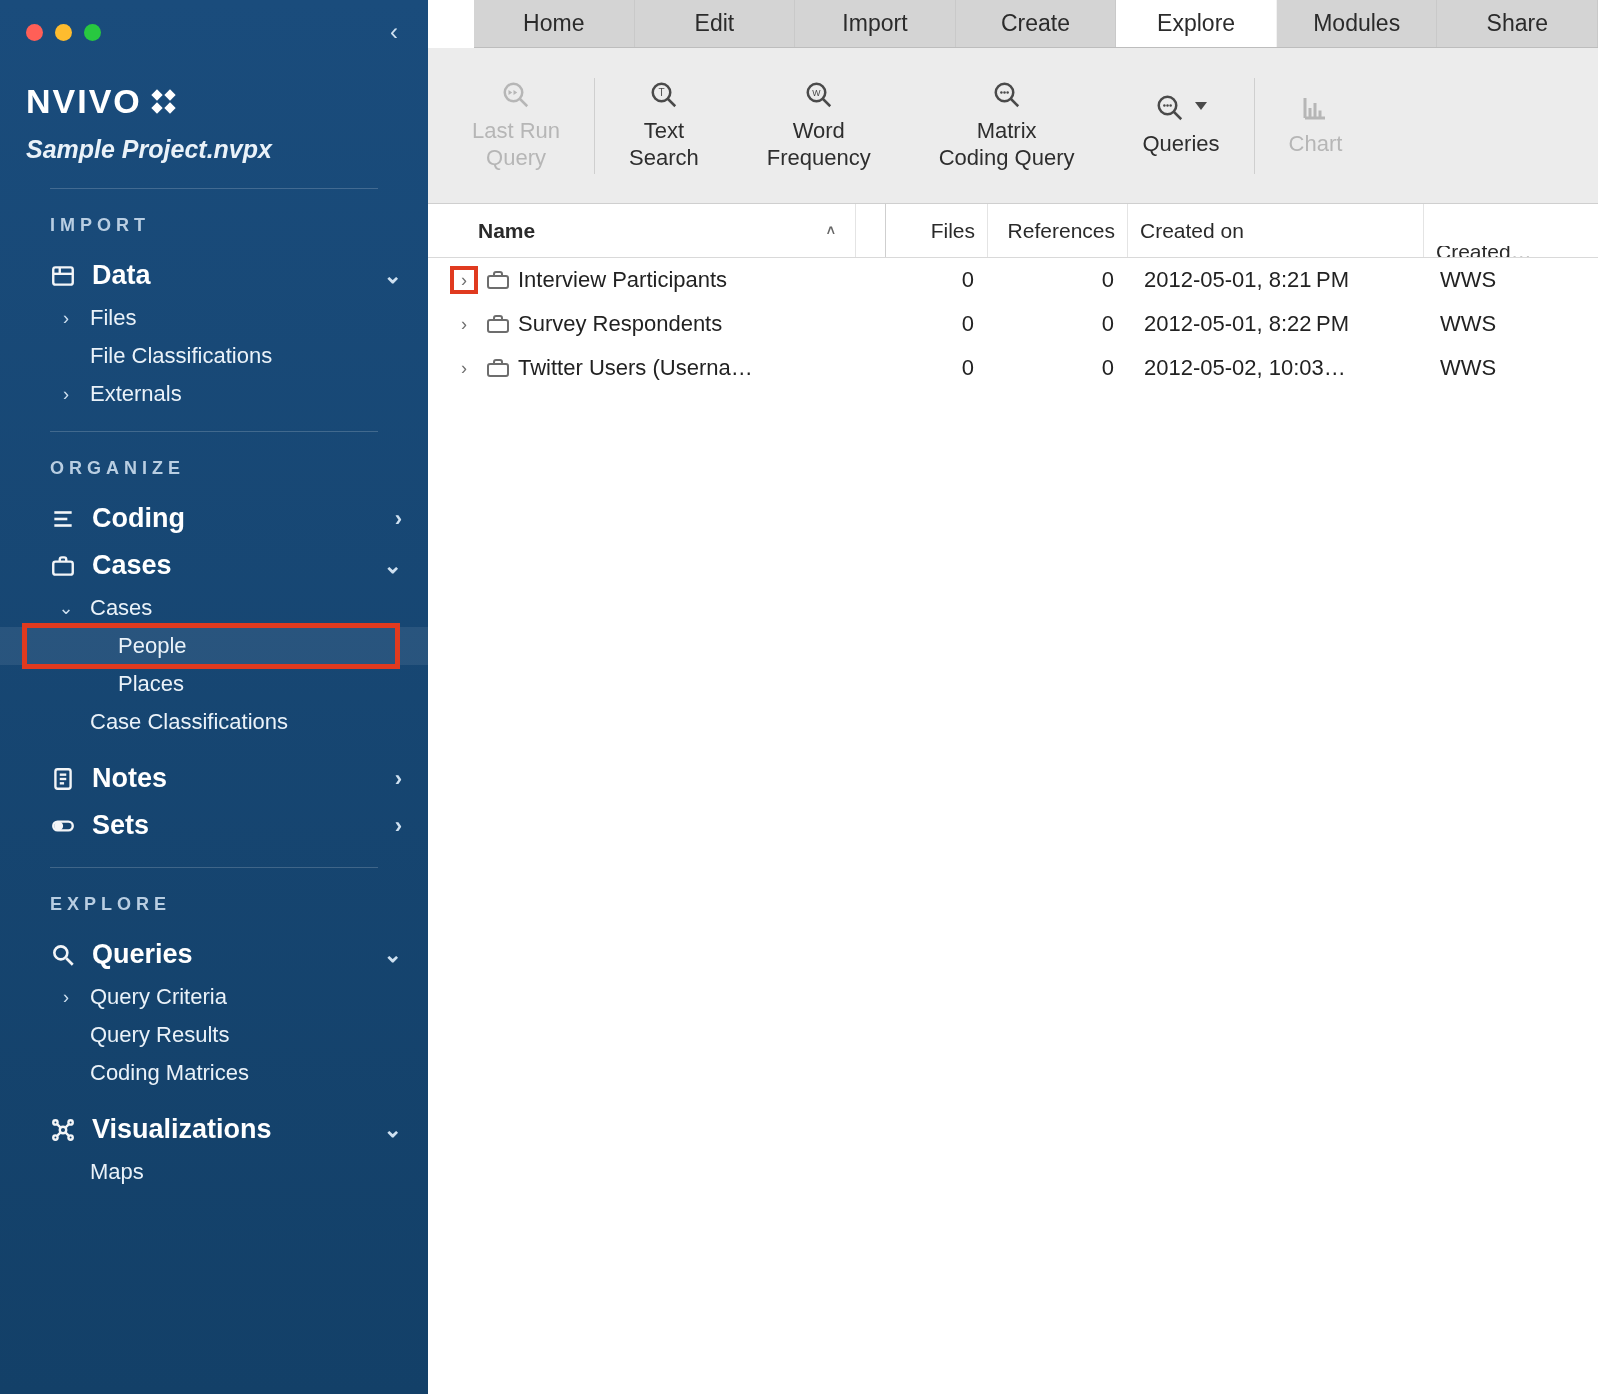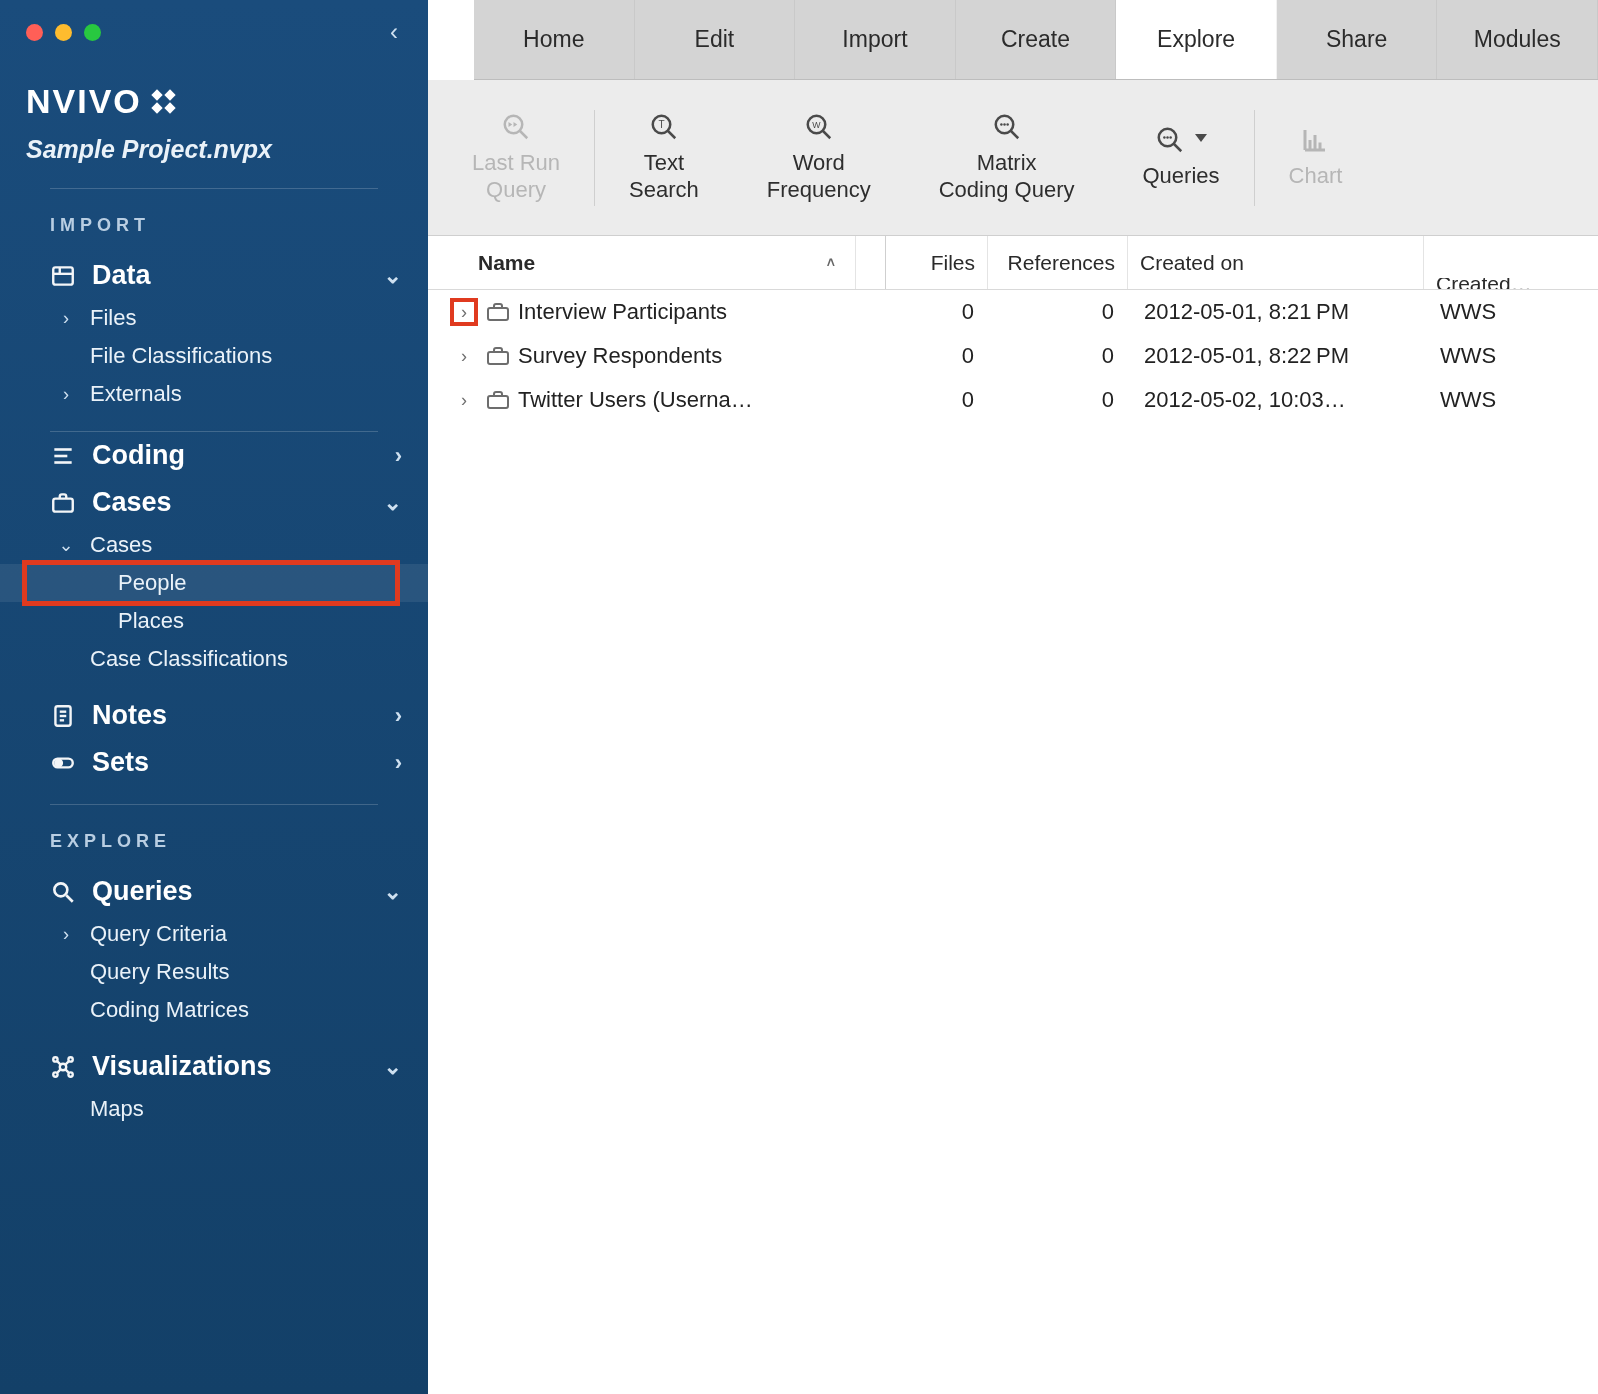--- a/index.html
+++ b/index.html
@@ -141,21 +141,21 @@
   
   .main {
     flex: 1;
     display: flex;
     flex-direction: column;
     min-width: 0;
   }
   .tab-bar {
     background: #d4d4d4;
     display: flex;
-    height: 80px;
+    height: 48px;
     border-bottom: 1px solid #bdbdbd;
     margin-left: 46px;
   }
   .tab {
     flex: 1;
     display: flex;
     align-items: center;
     justify-content: center;
     font-size: 23px;
     color: #2b2b2b;
@@ -342,20 +342,21 @@
     <span>File Classifications</span>
   </div>
   <div class="sub-item">
     <span class="pre-caret">›</span>
     <span>Externals</span>
   </div>
 
   <div style="height:18px"></div>
   <div class="section-divider"></div>
 
+  <div class="section-label">ORGANIZE</div>
 
   <div class="nav-item">
     <span class="nav-icon">
       <svg viewBox="0 0 24 24" fill="none" stroke="#fff" stroke-width="2.4">
           <line x1="4" y1="6" x2="20" y2="6"></line>
           <line x1="4" y1="12" x2="16" y2="12"></line>
           <line x1="4" y1="18" x2="20" y2="18"></line>
         </svg>
     </span>
     <span>Coding</span>
@@ -464,22 +465,22 @@
 </aside>
 
 <main class="main">
 
   <div class="tab-bar">
     <div class="tab">Home</div>
     <div class="tab">Edit</div>
     <div class="tab">Import</div>
     <div class="tab">Create</div>
     <div class="tab active">Explore</div>
+    <div class="tab">Modules</div>
     <div class="tab">Share</div>
-    <div class="tab">Modules</div>
   </div>
 
   <div class="ribbon">
     <div class="ribbon-group disabled">
       <span class="ribbon-icon">
         <svg viewBox="0 0 24 24" fill="none" stroke="#b6b6b6" stroke-width="2">
             <circle cx="10" cy="10" r="7"></circle>
             <line x1="15" y1="15" x2="21" y2="21"></line>
             <path d="M13 10l-3-2v4zM9 10l-3-2v4z" fill="#b6b6b6" stroke="none"></path>
           </svg>

